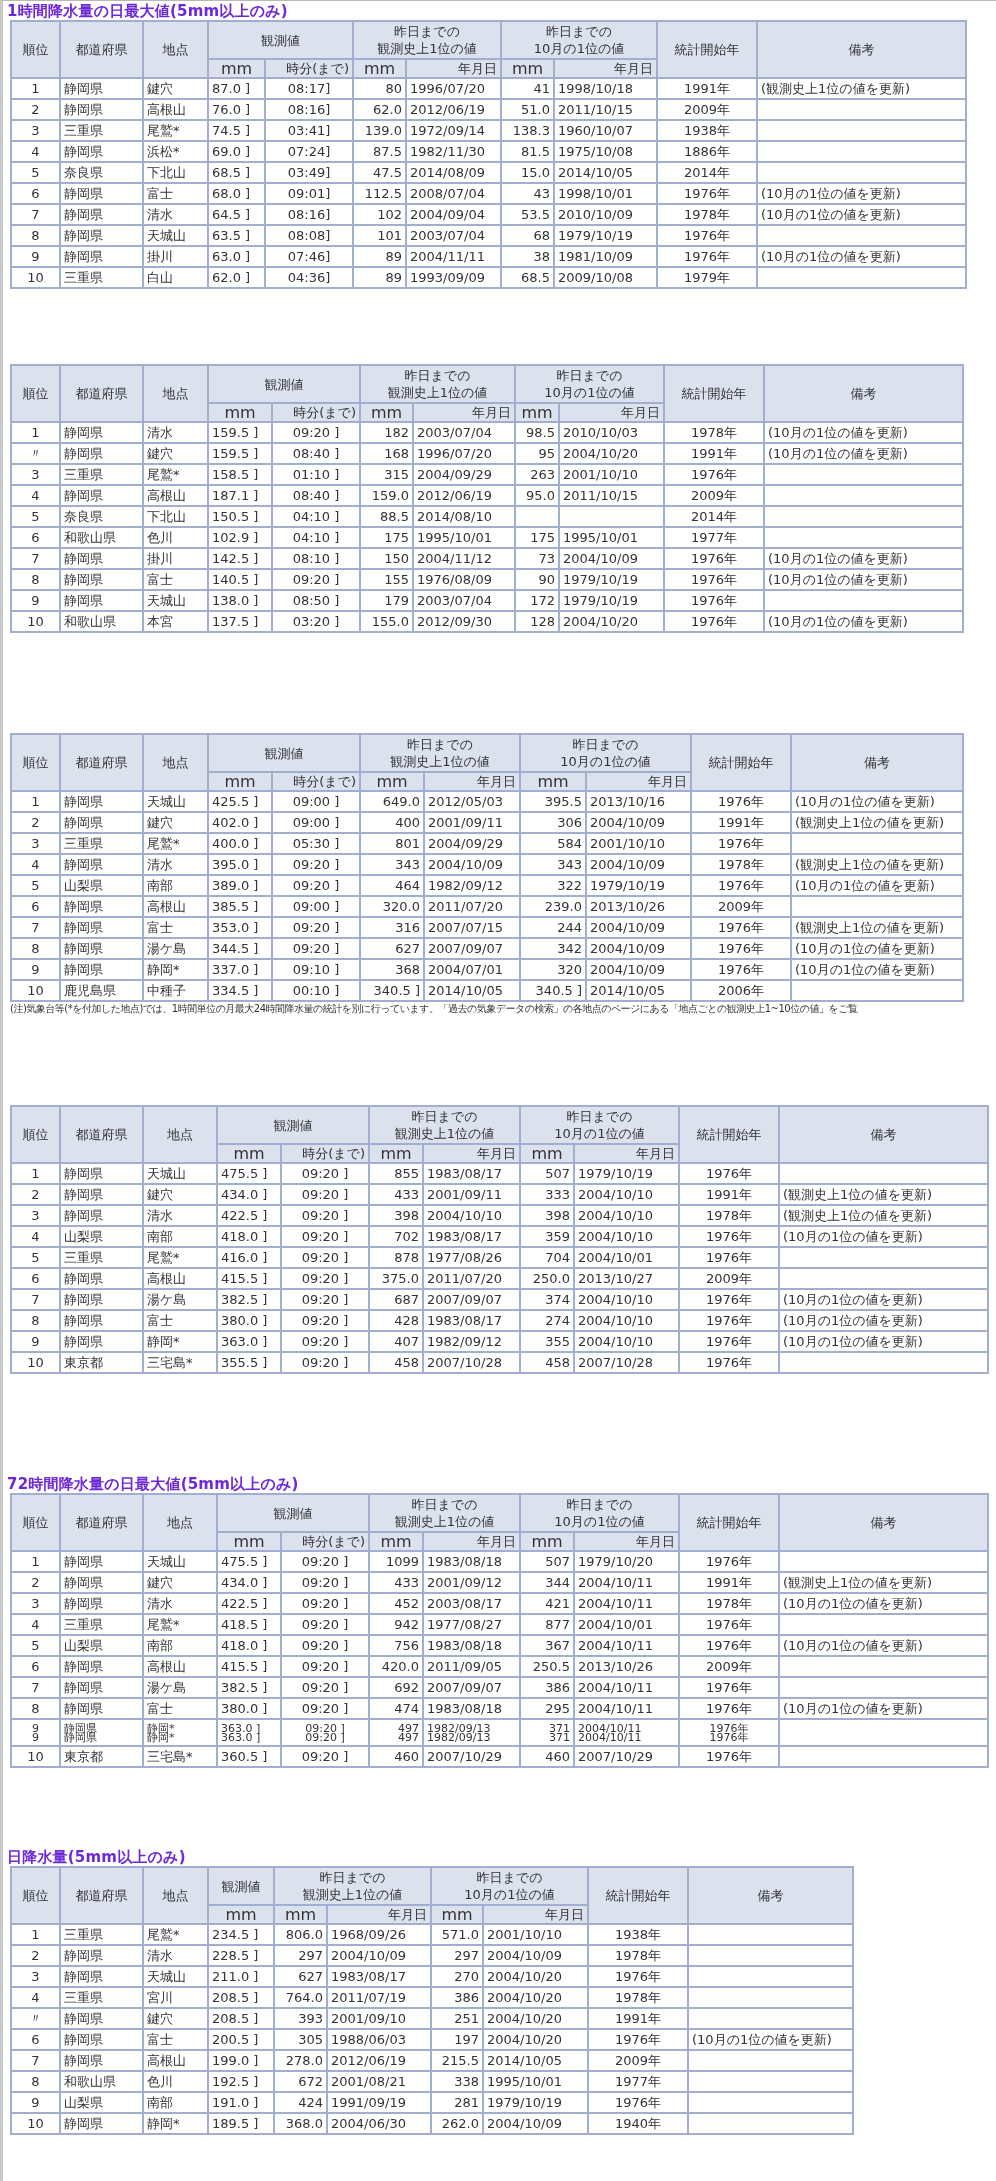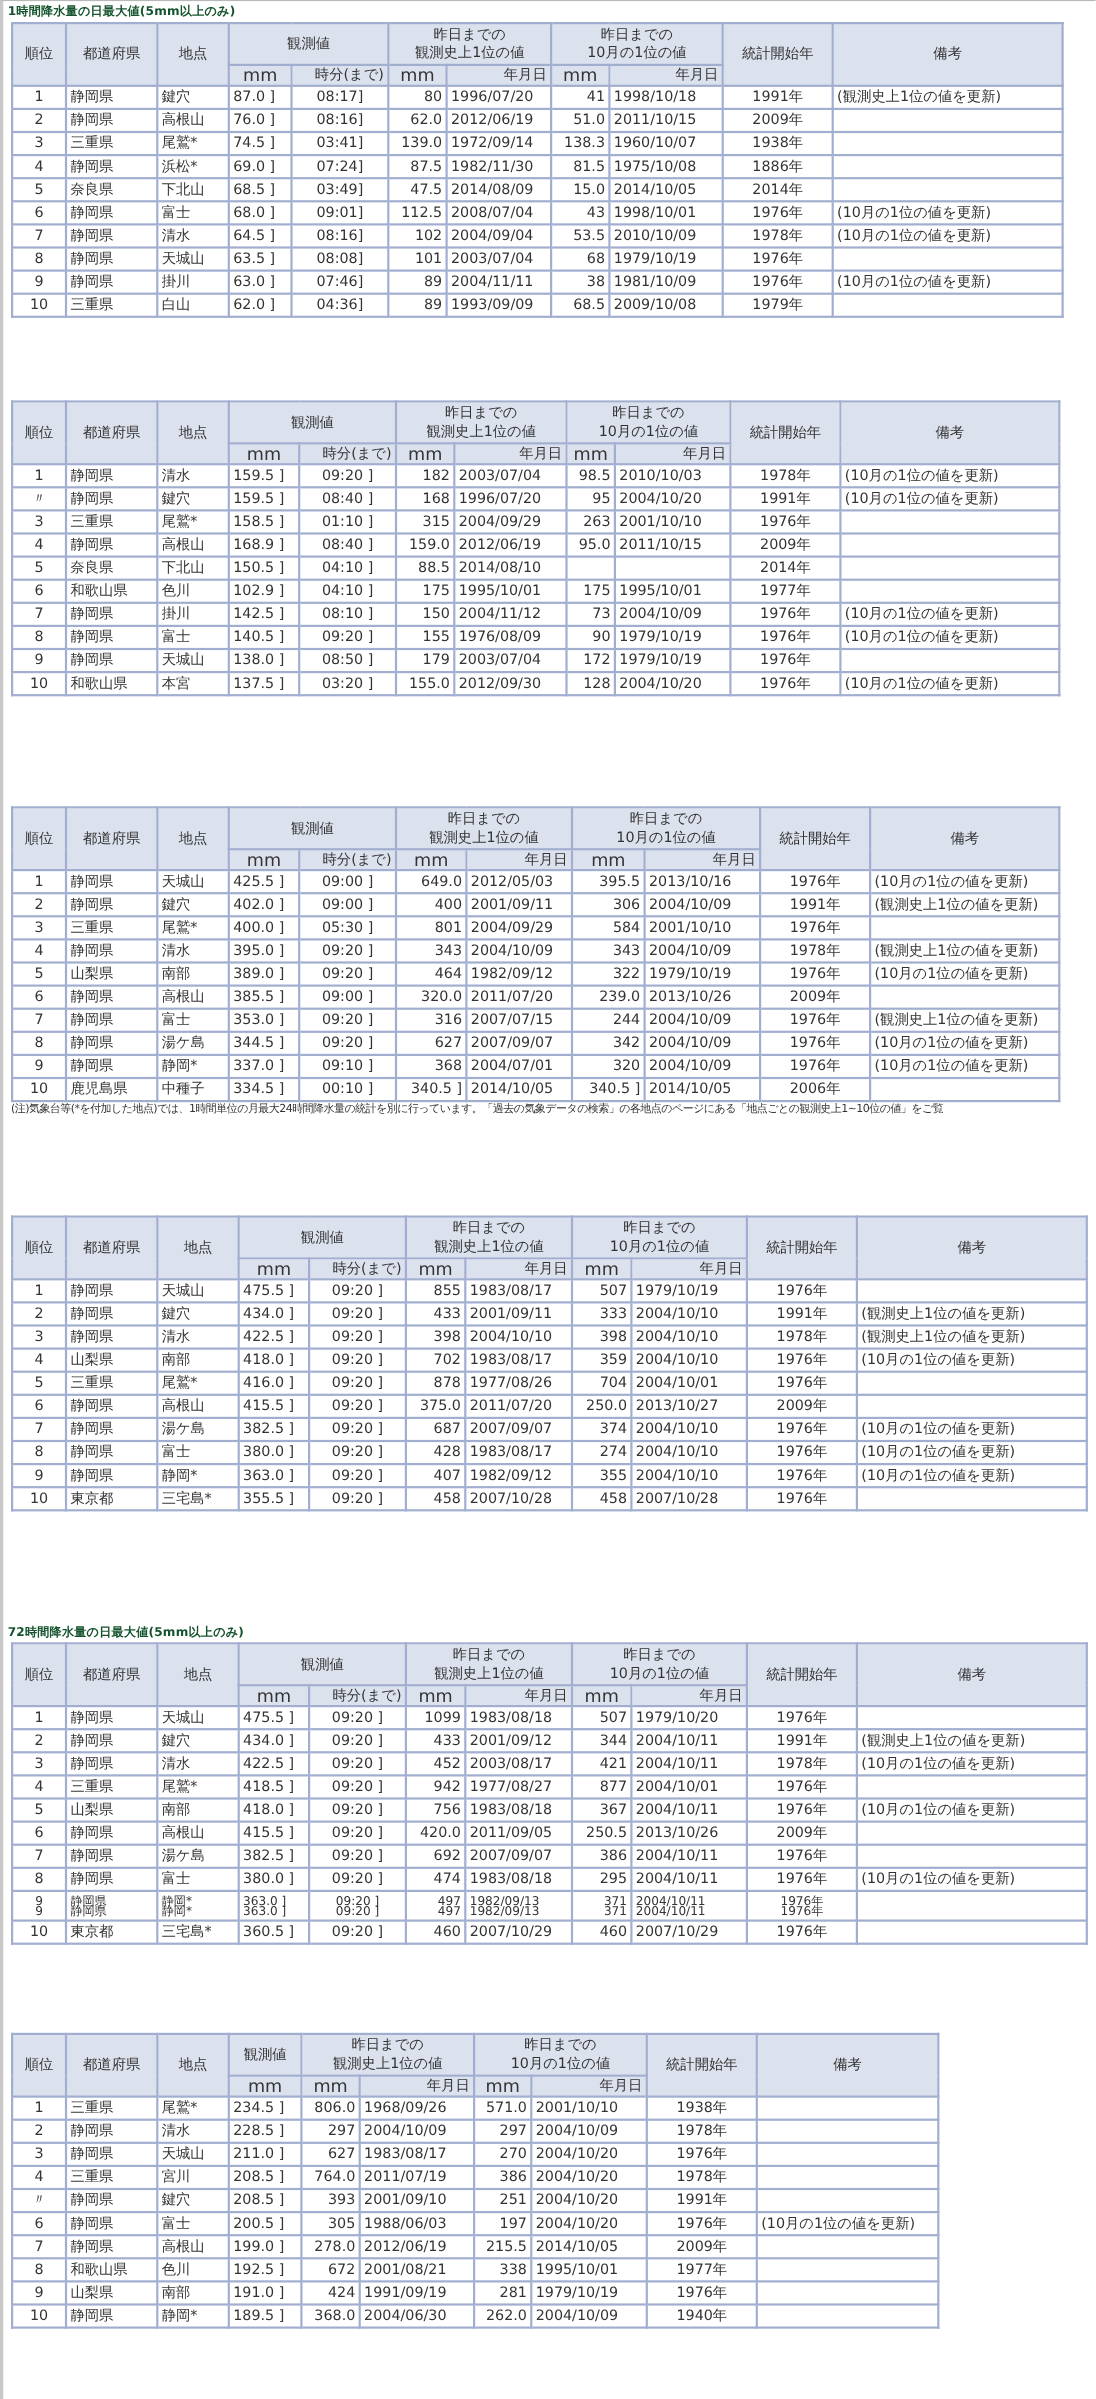--- a/index.html
+++ b/index.html
@@ -2,21 +2,21 @@
 <html><head>
 <meta charset="utf-8">
 <style>
   html, body { margin:0; padding:0; background:#fff; }
   body {
     width:996px; height:2181px; overflow:hidden; position:relative;
     font-family:"DejaVu Sans", sans-serif; color:#222;
     border-top:1px solid #b8b8b8; border-left:3px solid #c8c8c8; box-sizing:border-box;
   }
   .section { position:absolute; left:4px; }
-  .title { font-size:11px; font-weight:bold; color:#14532d; height:18px; line-height:18px; white-space:nowrap; letter-spacing:0.2px; }
+  .title { font-size:15px; font-weight:bold; color:#6d28d9; height:18px; line-height:18px; white-space:nowrap; letter-spacing:0.2px; }
   table.rank { border-collapse:collapse; font-size:13px; table-layout:fixed; margin-left:3px; }
   table.rank th, table.rank td { border:2px solid #a2aed0; padding:0 3px; height:19px; line-height:19px; white-space:nowrap; overflow:hidden; }
   table.rank th { background:#dce1ee; font-weight:normal; color:#333; text-align:center; }
   table.rank th.sub { font-size:16px; height:17px; line-height:17px; }
   table.rank th.sub.big { font-size:13px;text-align:right; }
   table.rank td { color:#333; }
   td.c { text-align:center; } td.r { text-align:right; } td.l { text-align:left; }
   .note { font-size:10px; color:#333; white-space:nowrap; letter-spacing:-0.5px; margin-left:3px; height:14px; line-height:14px; }
   .dup { line-height:9px; font-size:11px; display:block; }
 </style>
@@ -277,21 +277,21 @@
           <td class="l">2004/09/29</td>
           <td class="r">263</td>
           <td class="l">2001/10/10</td>
           <td class="c">1976年</td>
           <td class="l"></td>
         </tr>
         <tr>
           <td class="c">4</td>
           <td class="l">静岡県</td>
           <td class="l">高根山</td>
-          <td class="l">168.9 ]</td>
+          <td class="l">187.1 ]</td>
           <td class="c">08:40 ]</td>
           <td class="r">159.0</td>
           <td class="l">2012/06/19</td>
           <td class="r">95.0</td>
           <td class="l">2011/10/15</td>
           <td class="c">2009年</td>
           <td class="l"></td>
         </tr>
         <tr>
           <td class="c">5</td>
@@ -925,20 +925,21 @@
           <td class="l">2007/10/29</td>
           <td class="r">460</td>
           <td class="l">2007/10/29</td>
           <td class="c">1976年</td>
           <td class="l"></td>
         </tr>
       </tbody>
     </table>
   </div>
 <div id="sec5" class="section" style="top:1847px;">
+    <div class="title">日降水量(5mm以上のみ)</div>
     <table class="rank" style="width: 842px;">
       <colgroup>
         <col style="width: 49px;">
         <col style="width: 83px;">
         <col style="width: 65px;">
         <col style="width: 66px;">
         <col style="width: 53px;">
         <col style="width: 104px;">
         <col style="width: 52px;">
         <col style="width: 105px;">

